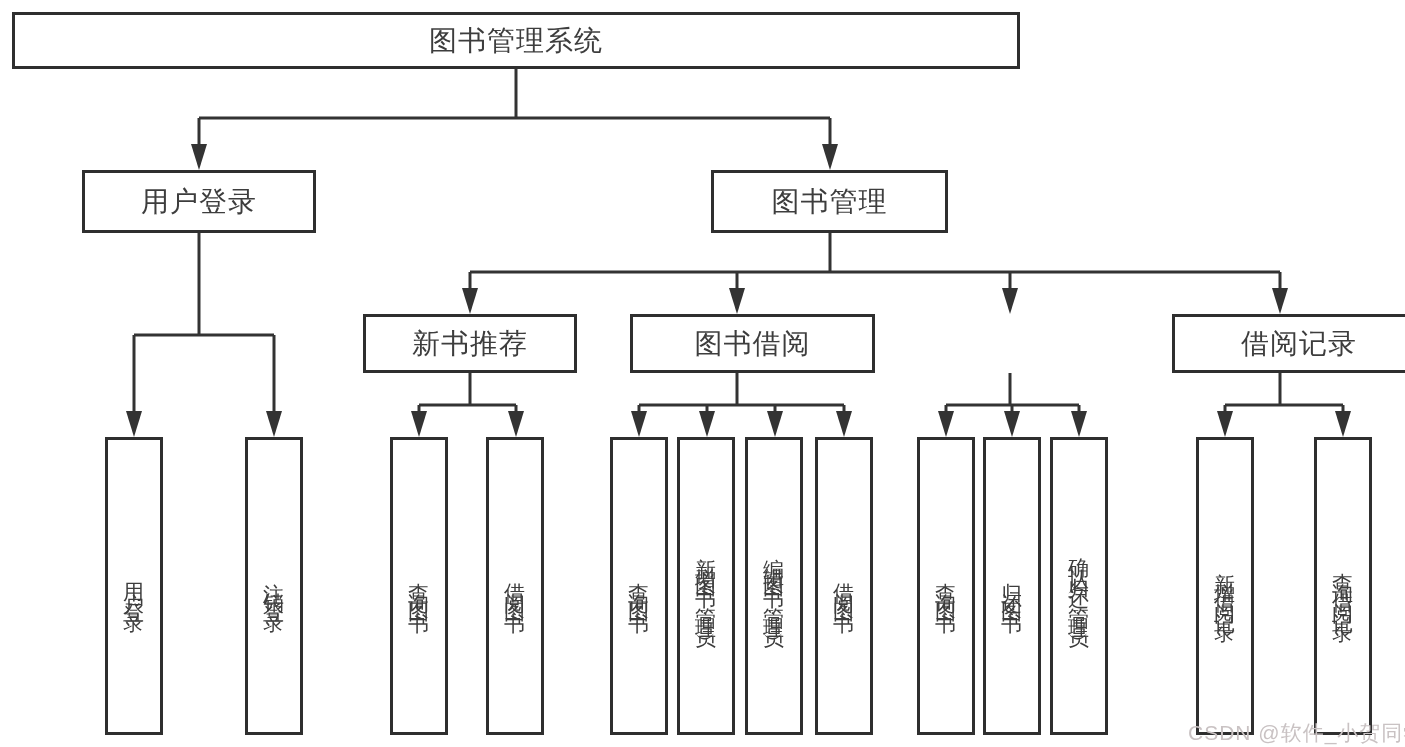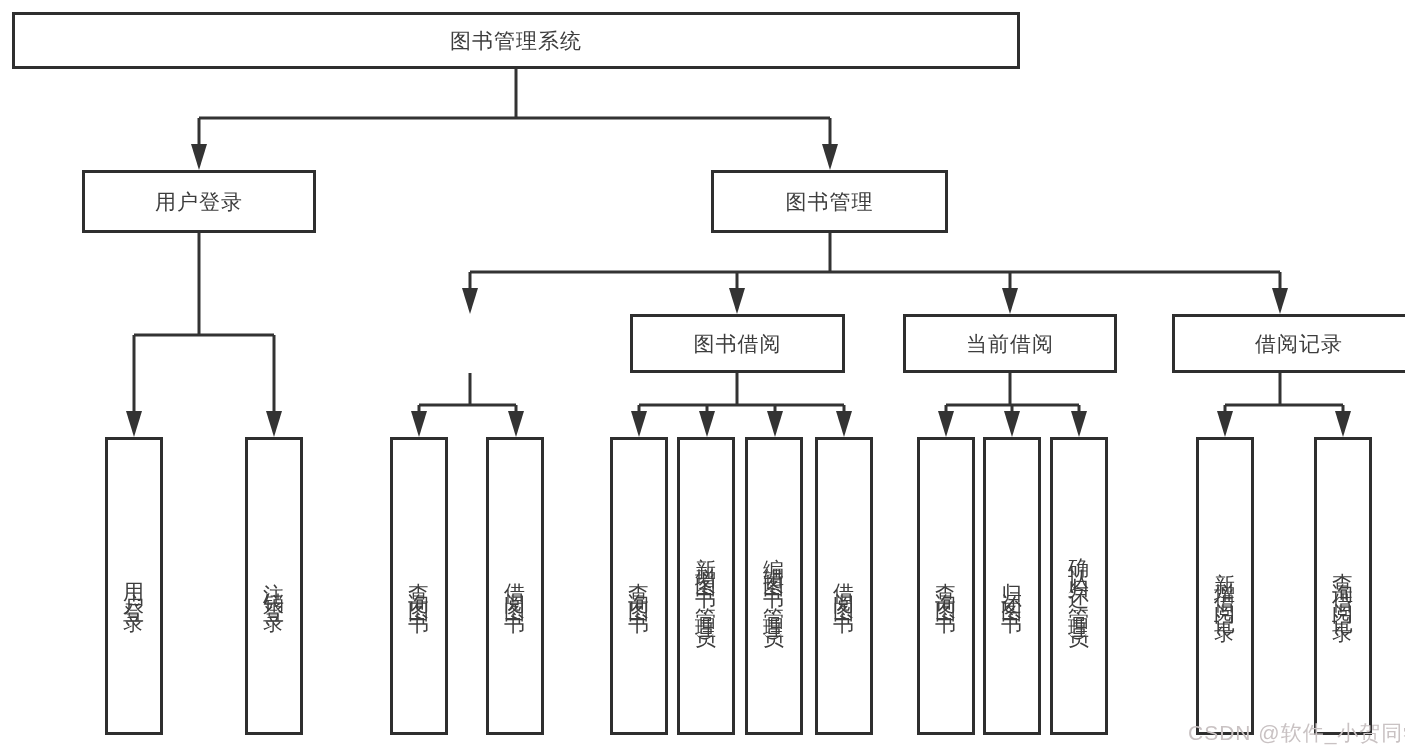--- a/index.html
+++ b/index.html
@@ -21,21 +21,21 @@
     position: absolute;
     box-sizing: border-box;
     border: 3px solid #2f2f2f;
     background: #ffffff;
     display: flex;
     align-items: center;
     justify-content: center;
     z-index: 2;
   }
   .node .h {
-    font-size: 21px;
+    font-size: 28px;
     color: #3d3d3d;
     letter-spacing: 1px;
     white-space: nowrap;
   }
   .node.root-box { left: 12px; top: 12px; width: 1008px; height: 57px; }
   .node.lvl2 { top: 170px; height: 63px; }
   .node.lvl3 { top: 314px; height: 59px; }
   .node.leaf { top: 437px; width: 58px; height: 298px; }
   .node .v {
     writing-mode: vertical-rl;
@@ -132,25 +132,25 @@
     <span class="h">图书管理系统</span>
   </div>
 
   <div class="node lvl2" style="left:82px;width:234px;">
     <span class="h">用户登录</span>
   </div>
   <div class="node lvl2" style="left:711px;width:237px;justify-content:center;">
     <span class="h">图书管理</span>
   </div>
 
-  <div class="node lvl3" style="left:630px;width:215px;">
+  <div class="node lvl3" style="left:363px;width:214px;">
+    <span class="h">新书推荐</span>
+  </div>
+  <div class="node lvl3" style="left:630px;width:245px;">
     <span class="h">图书借阅</span>
-  </div>
-  <div class="node lvl3" style="left:903px;width:214px;">
-    <span class="h">当前借阅</span>
   </div>
   <div class="node lvl3" style="left:1172px;width:254px;">
     <span class="h">借阅记录</span>
   </div>
 
   <div class="node leaf" style="left:105px;">
     <span class="v">用户登录</span>
   </div>
   <div class="node leaf" style="left:245px;">
     <span class="v">注销登录</span>

